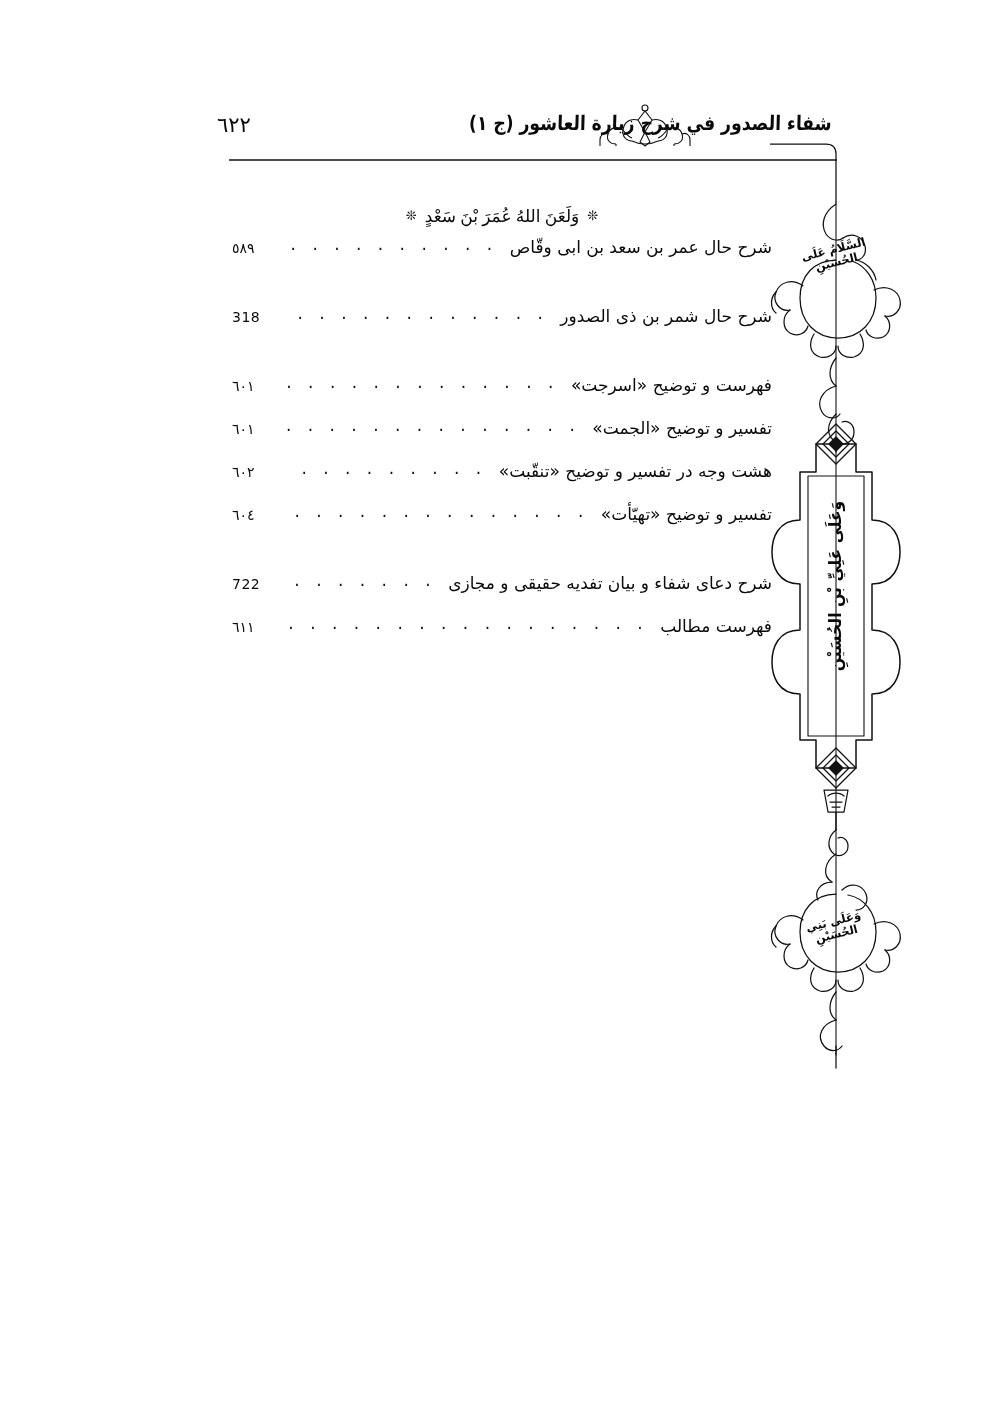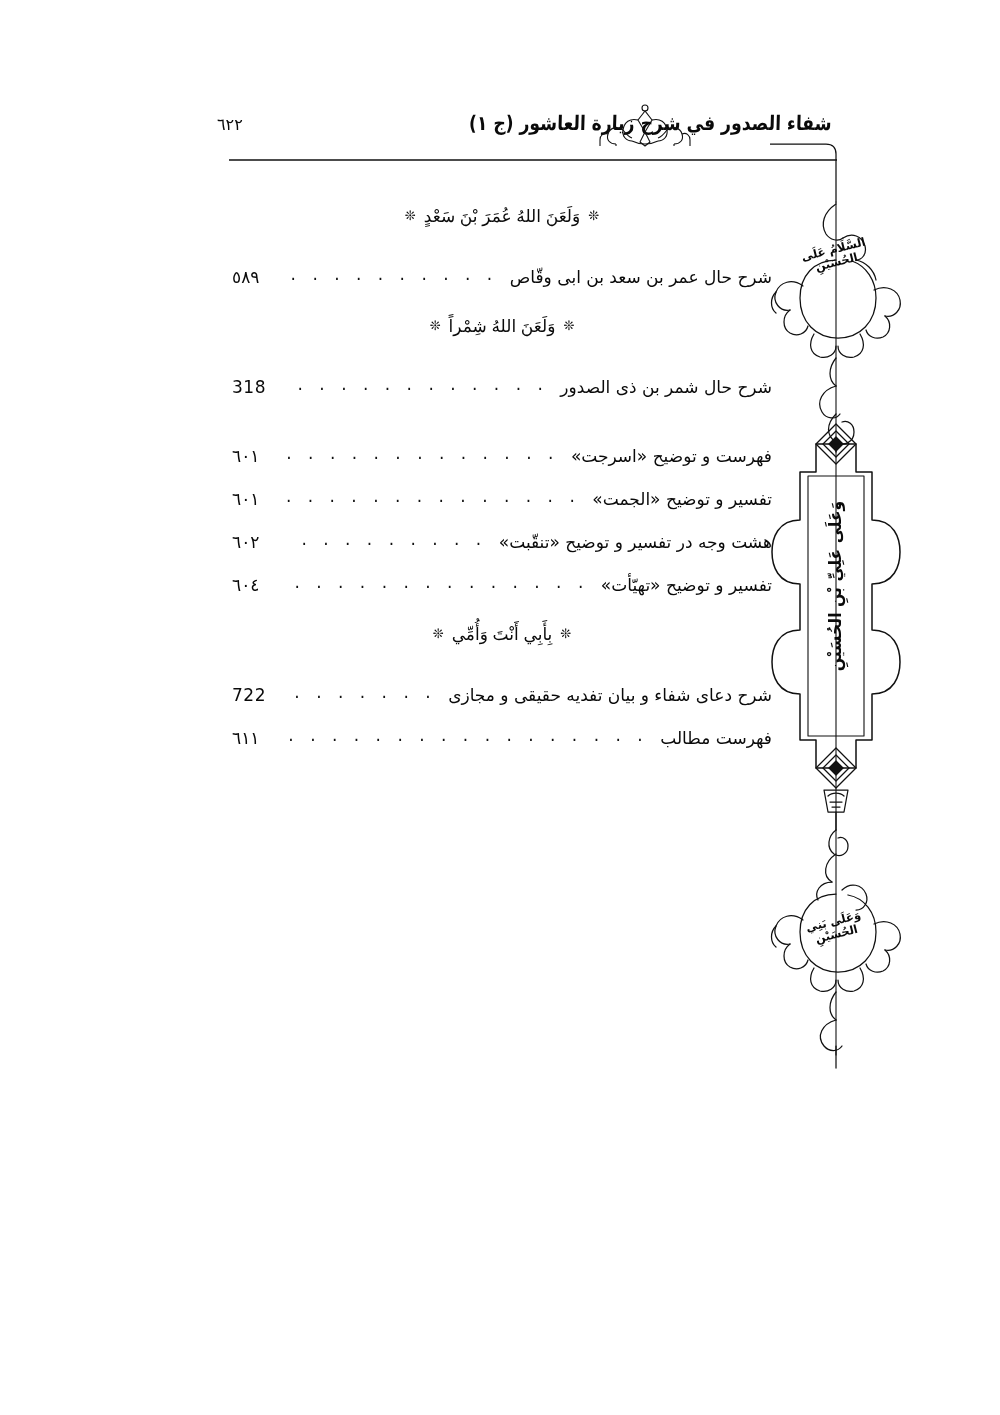--- a/index.html
+++ b/index.html
@@ -39,21 +39,21 @@
     font-family: "DejaVu Sans", sans-serif;
     font-weight: 600;
     transform: scaleX(0.86) skewX(-2deg);
     transform-origin: right center;
     white-space: nowrap;
   }
   .header-folio {
     position: absolute;
     left: 2px;
     top: 8px;
-    font-size: 16px;
+    font-size: 21px;
     line-height: 26px;
     font-family: "DejaVu Sans", sans-serif;
     letter-spacing: 1px;
   }
   .header-crown {
     position: absolute;
     left: 375px;
     top: -2px;
     width: 110px;
     height: 48px;
@@ -74,21 +74,21 @@
     width: 540px;
   }
 
   .toc-section { margin-bottom: 2px; }
 
   .section-heading {
     text-align: center;
     font-size: 17px;
     line-height: 40px;
     white-space: nowrap;
-    font-family: Liberation Sans, sans-serif;
+    font-family: Liberation Serif, serif;
     letter-spacing: 0px;
   }
   .section-heading .star {
     font-size: 13px;
     vertical-align: 2px;
     padding: 0 8px;
   }
   .section-heading.long { font-size: 15.5px; }
 
   .entry {
@@ -96,38 +96,37 @@
     align-items: baseline;
     direction: rtl;
     height: 43px;
     font-size: 17px;
     font-family: "DejaVu Sans", sans-serif;
   }
   .entry-title {
     white-space: nowrap;
     flex: 0 0 auto;
     padding-left: 8px;
-    margin-top: 30px;
   }
   .entry-leader {
     flex: 1 1 auto;
     overflow: hidden;
     white-space: nowrap;
     font-size: 17px;
     letter-spacing: 5.5px;
     color: #111;
     margin: 0 4px 0 6px;
     transform: translateY(-3px);
   }
   .entry-page {
     flex: 0 0 auto;
     min-width: 46px;
     text-align: left;
     direction: rtl;
-    font-size: 17px;
+    font-size: 14px;
     letter-spacing: 0.5px;
   }
 
   .gap-before-heading { height: 24px; }
 
   
   .rail {
     position: absolute;
     top: 140px;
     left: 770px;
@@ -217,23 +216,20 @@
       <div class="entry">
         <span class="entry-title">شرح حال عمر بن سعد بن ابى وقّاص</span>
         <span class="entry-leader">. . . . . . . . . . . . . . . . . . . . . . . . . . . . . . . . . . . . . . . . . . . . . . . . . .</span>
         <span class="entry-page">٥٨٩</span>
       </div>
     </div>
 
     <div class="gap-before-heading"></div>
 
     <div class="toc-section">
-      <div class="section-heading">
-        <span class="star">❊</span><span>وَلَعَنَ اللهُ شِمْراً</span><span class="star">❊</span>
-      </div>
       <div class="entry">
         <span class="entry-title">شرح حال شمر بن ذى الصدور</span>
         <span class="entry-leader">. . . . . . . . . . . . . . . . . . . . . . . . . . . . . . . . . . . . . . . . . . . . . . . . . .</span>
         <span class="entry-page">318</span>
       </div>
     </div>
 
     <div class="gap-before-heading"></div>
 
     <div class="toc-section">
@@ -255,23 +251,20 @@
       <div class="entry">
         <span class="entry-title">تفسير و توضيح «تهيّأت»</span>
         <span class="entry-leader">. . . . . . . . . . . . . . . . . . . . . . . . . . . . . . . . . . . . . . . . . . . . . . . . . .</span>
         <span class="entry-page">٦٠٤</span>
       </div>
     </div>
 
     <div class="gap-before-heading"></div>
 
     <div class="toc-section">
-      <div class="section-heading">
-        <span class="star">❊</span><span>بِأَبِي أَنْتَ وَأُمِّي</span><span class="star">❊</span>
-      </div>
       <div class="entry">
         <span class="entry-title">شرح دعاى شفاء و بيان تفديه حقيقى و مجازى</span>
         <span class="entry-leader">. . . . . . . . . . . . . . . . . . . . . . . . . . . . . . . . . . . . . . . . . . . . . . . . . .</span>
         <span class="entry-page">722</span>
       </div>
       <div class="entry">
         <span class="entry-title">فهرست مطالب</span>
         <span class="entry-leader">. . . . . . . . . . . . . . . . . . . . . . . . . . . . . . . . . . . . . . . . . . . . . . . . . .</span>
         <span class="entry-page">٦١١</span>
       </div>

